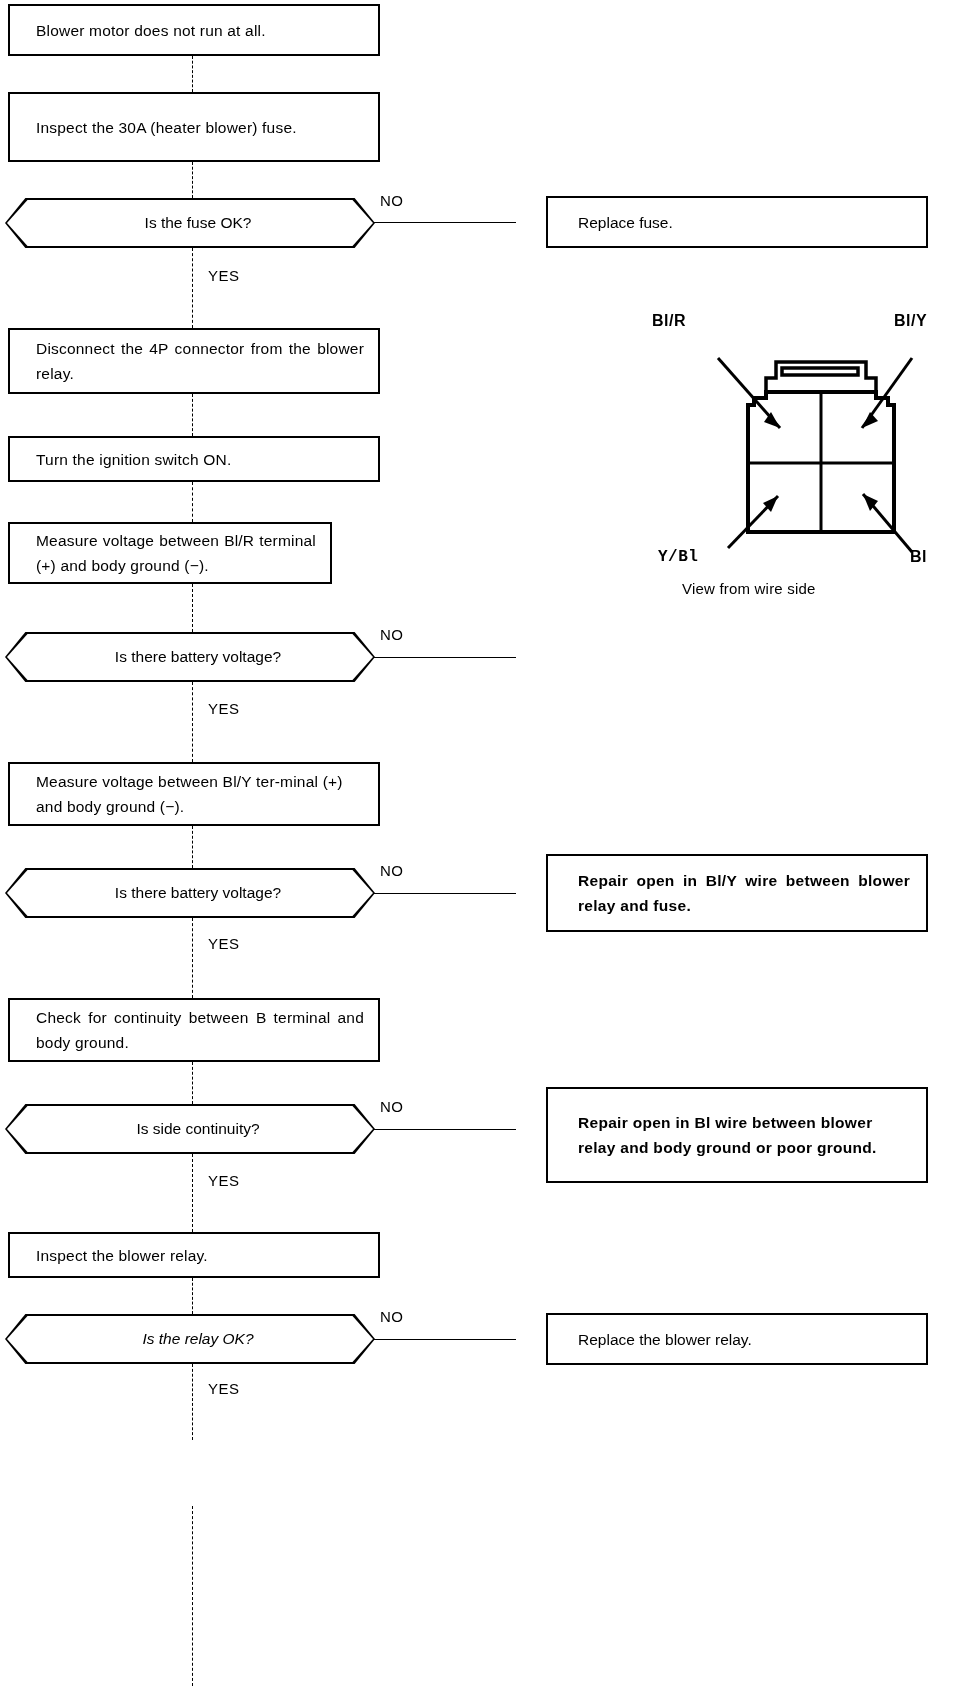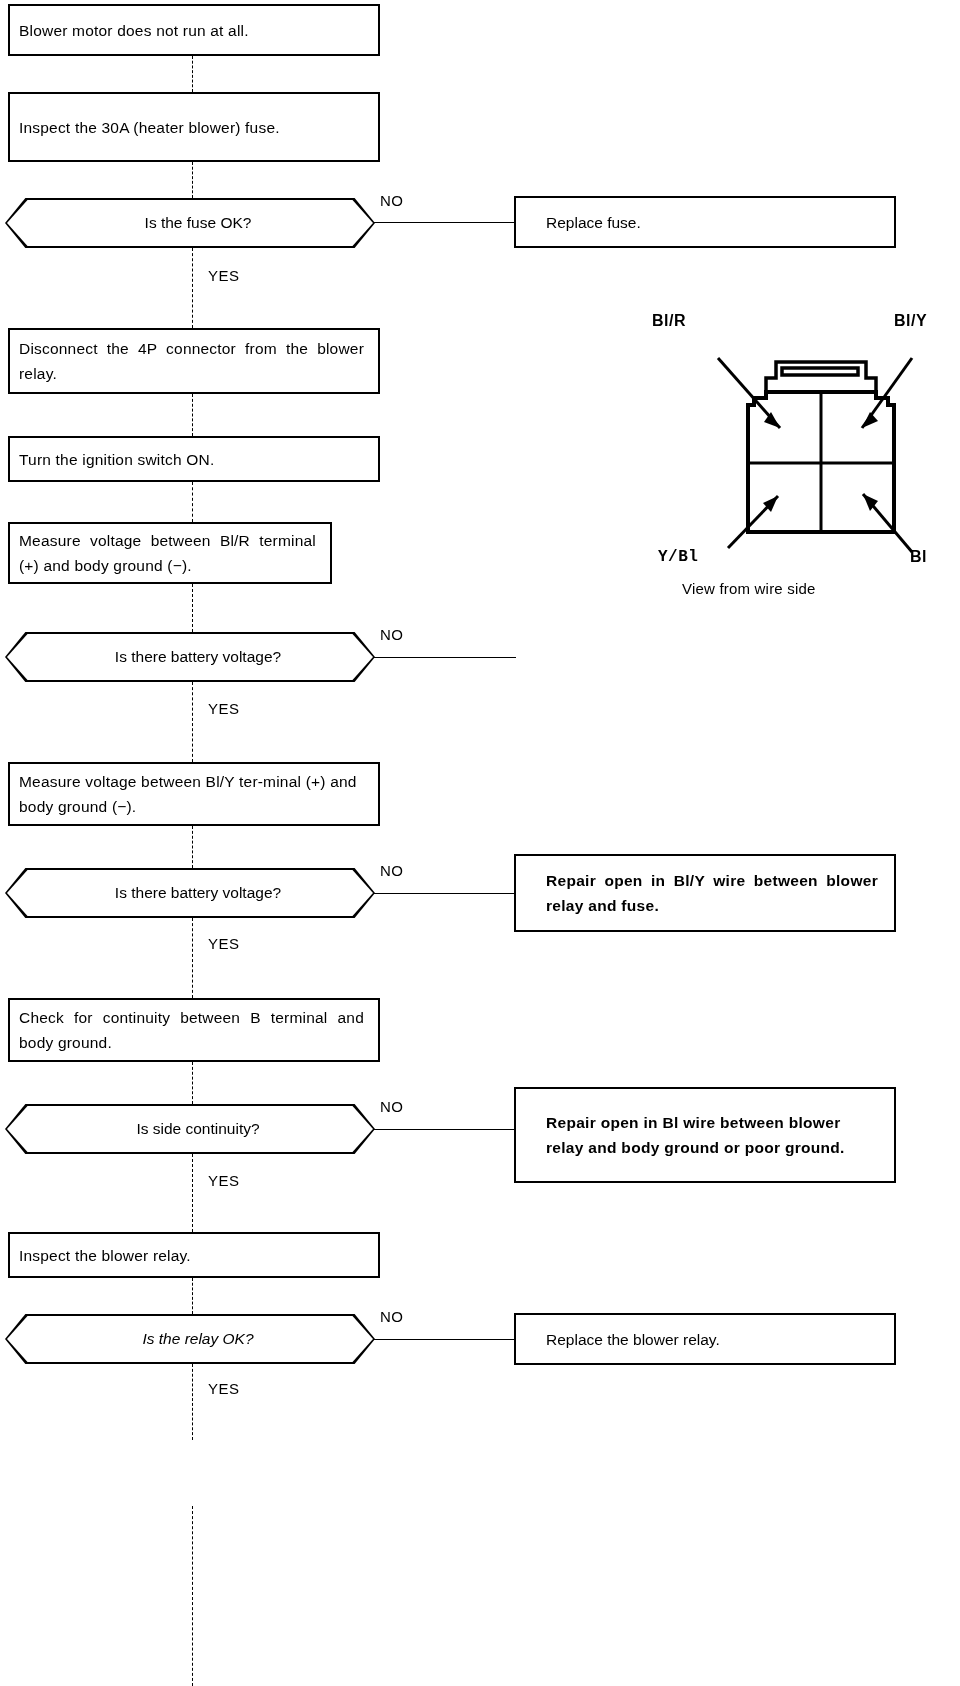--- a/index.html
+++ b/index.html
@@ -11,36 +11,37 @@
   }
   .canvas{position:absolute;inset:0;}
 
   
   .pbox{
     position:absolute;
     border:2px solid #000;
     background:#fff;
     box-sizing:border-box;
     display:flex;align-items:center;
-    padding:0 14px 0 9px;
+    padding:0 14px 0 26px;
   }
   .pbox .txt{
     font-size:15.5px;line-height:25px;letter-spacing:.2px;
     width:100%;
   }
   .pbox.just .txt{text-align:justify;text-align-last:left;}
 
   
   .rbox{
     position:absolute;
     border:2px solid #000;
     background:#fff;
     box-sizing:border-box;
     display:flex;align-items:center;
     padding:0 16px 0 30px;
+    margin-left:32px;
   }
   .rbox .txt{font-size:15.5px;line-height:25px;width:100%;}
   .rbox.bold .txt{font-weight:bold;letter-spacing:.3px;}
   .rbox.bold.just .txt{text-align:justify;text-align-last:left;}
 
   
   .dec{
     position:absolute;
     box-sizing:border-box;
     display:flex;align-items:center;justify-content:center;

